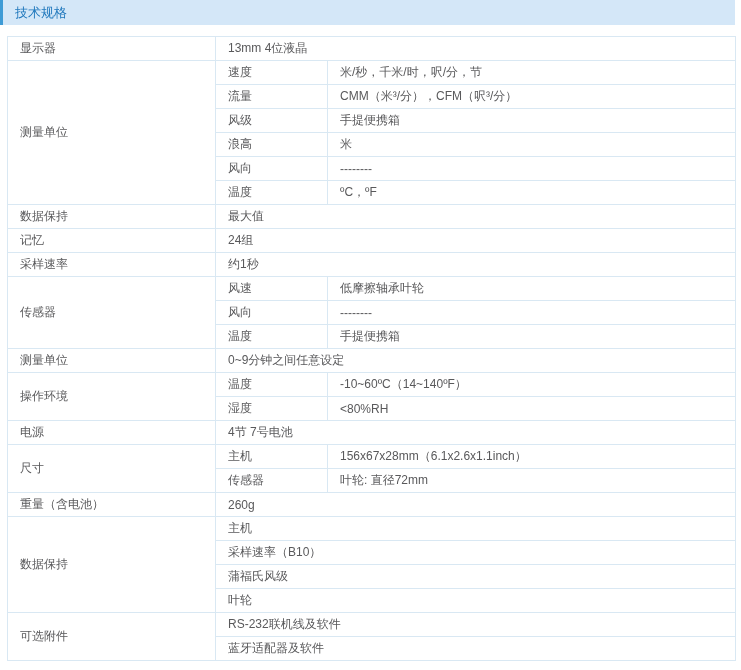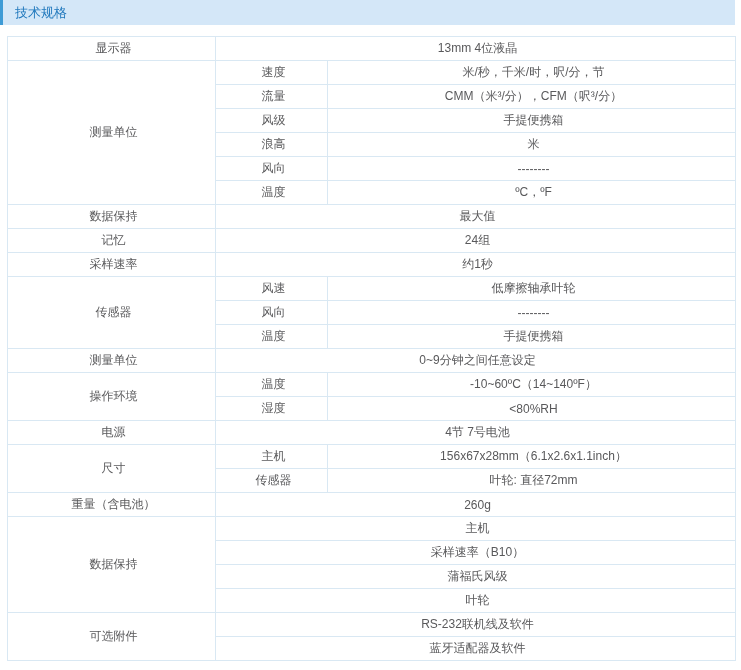--- a/index.html
+++ b/index.html
@@ -16,21 +16,20 @@
     line-height:25px;
     padding-left:12px;
     color:#2279bd;
     font-size:13px;
   }
   table.spec{
     border-collapse:collapse;
     table-layout:fixed;
     margin:11px 12px 0 7px;
     width:728px;
-    text-align:center;
   }
   table.spec td{
     border:1px solid #d9e8f3;
     height:23px;
     padding:0 8px 0 12px;
     overflow:hidden;
     white-space:nowrap;
     vertical-align:middle;
     background:#ffffff;
   }

